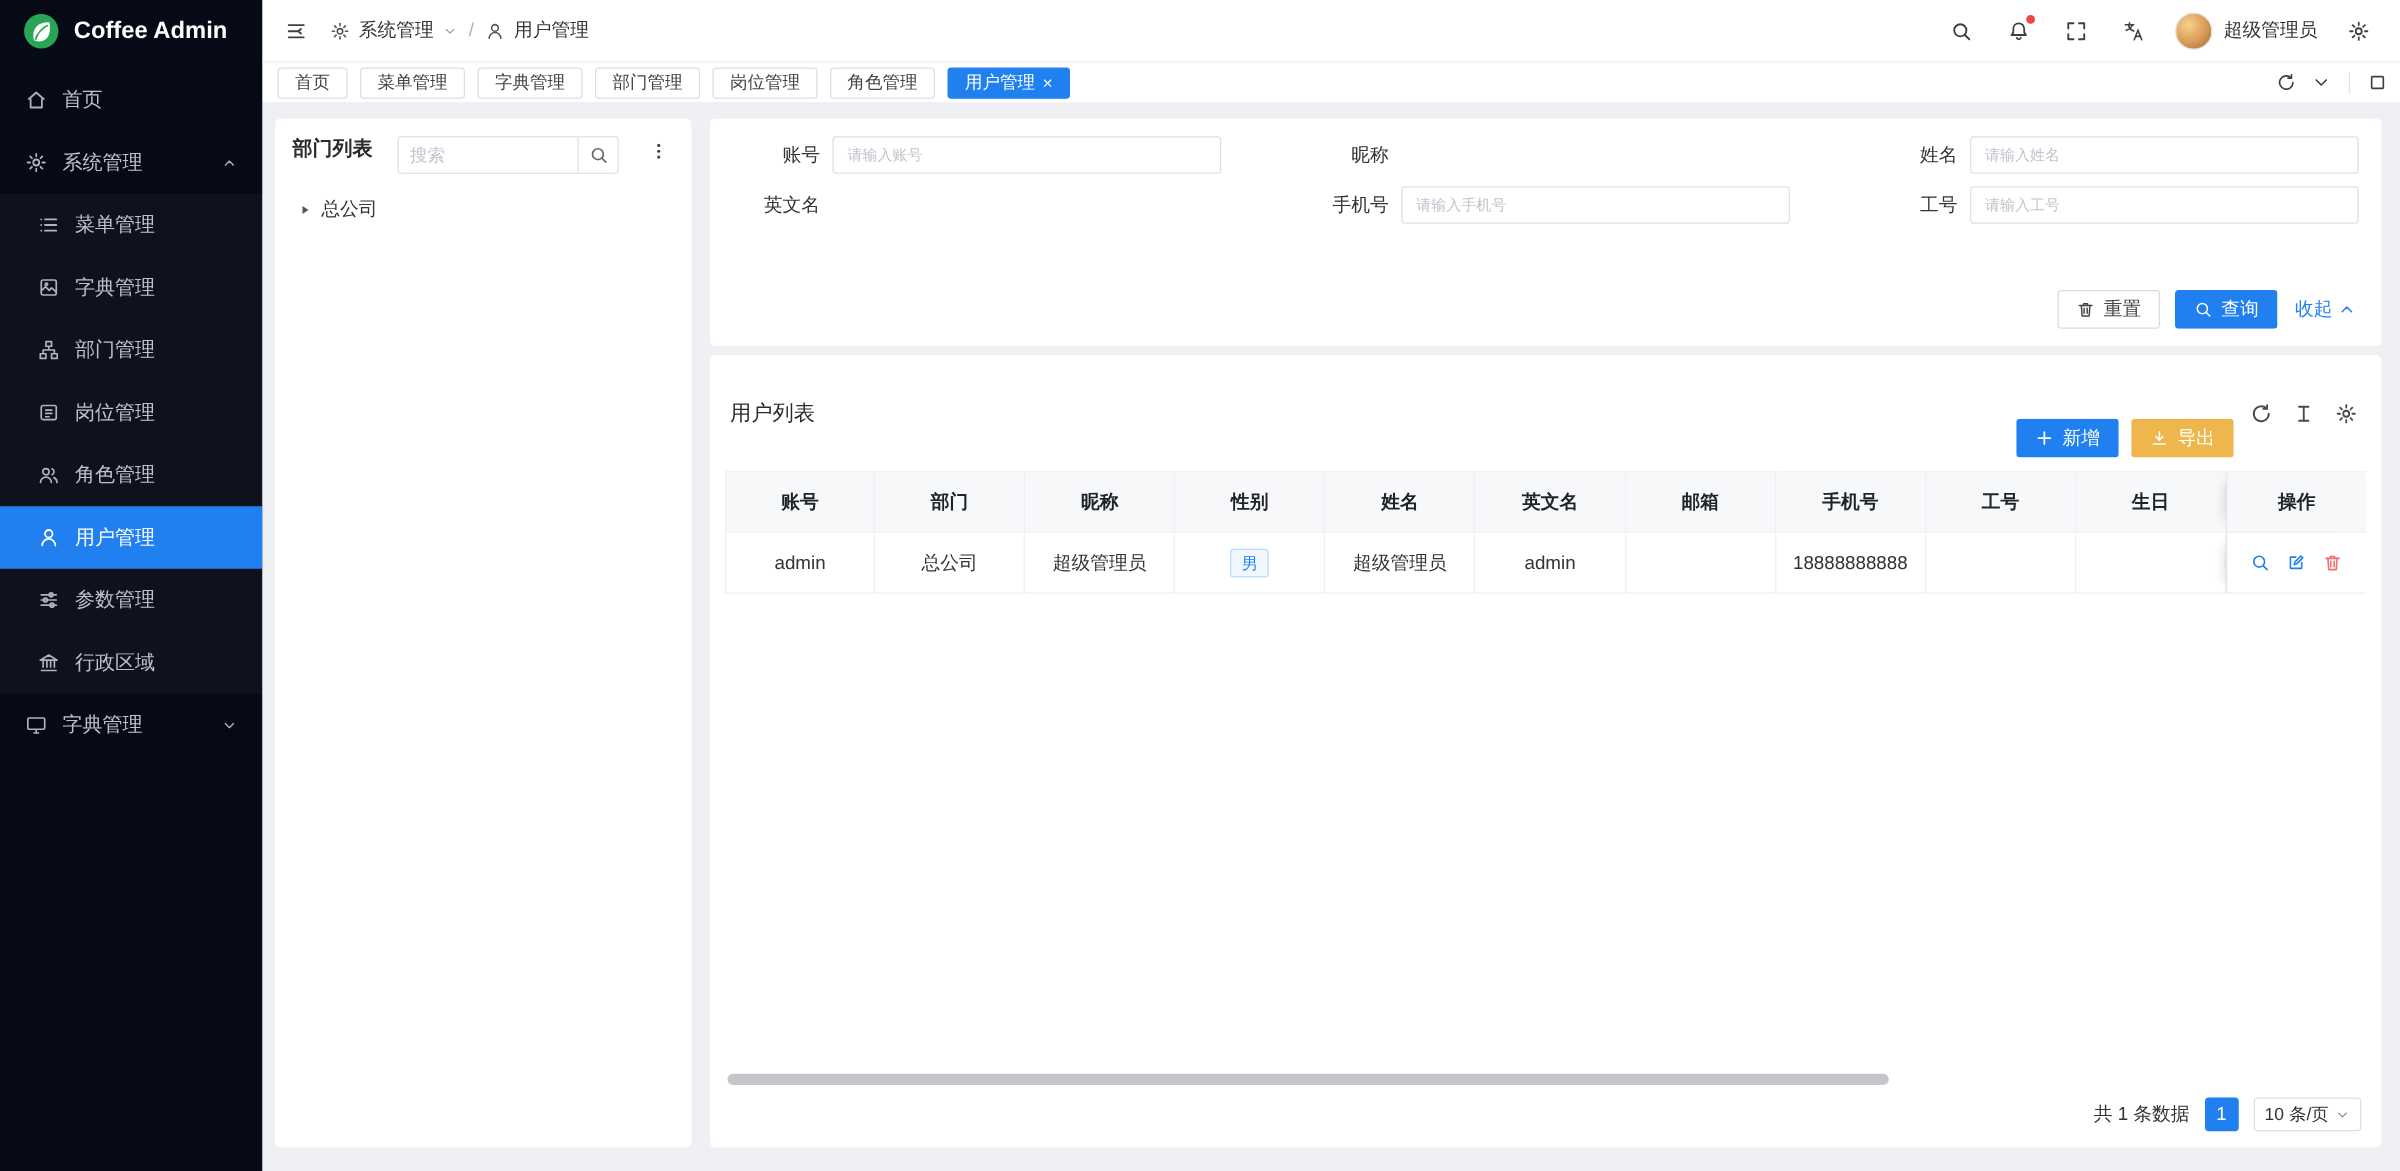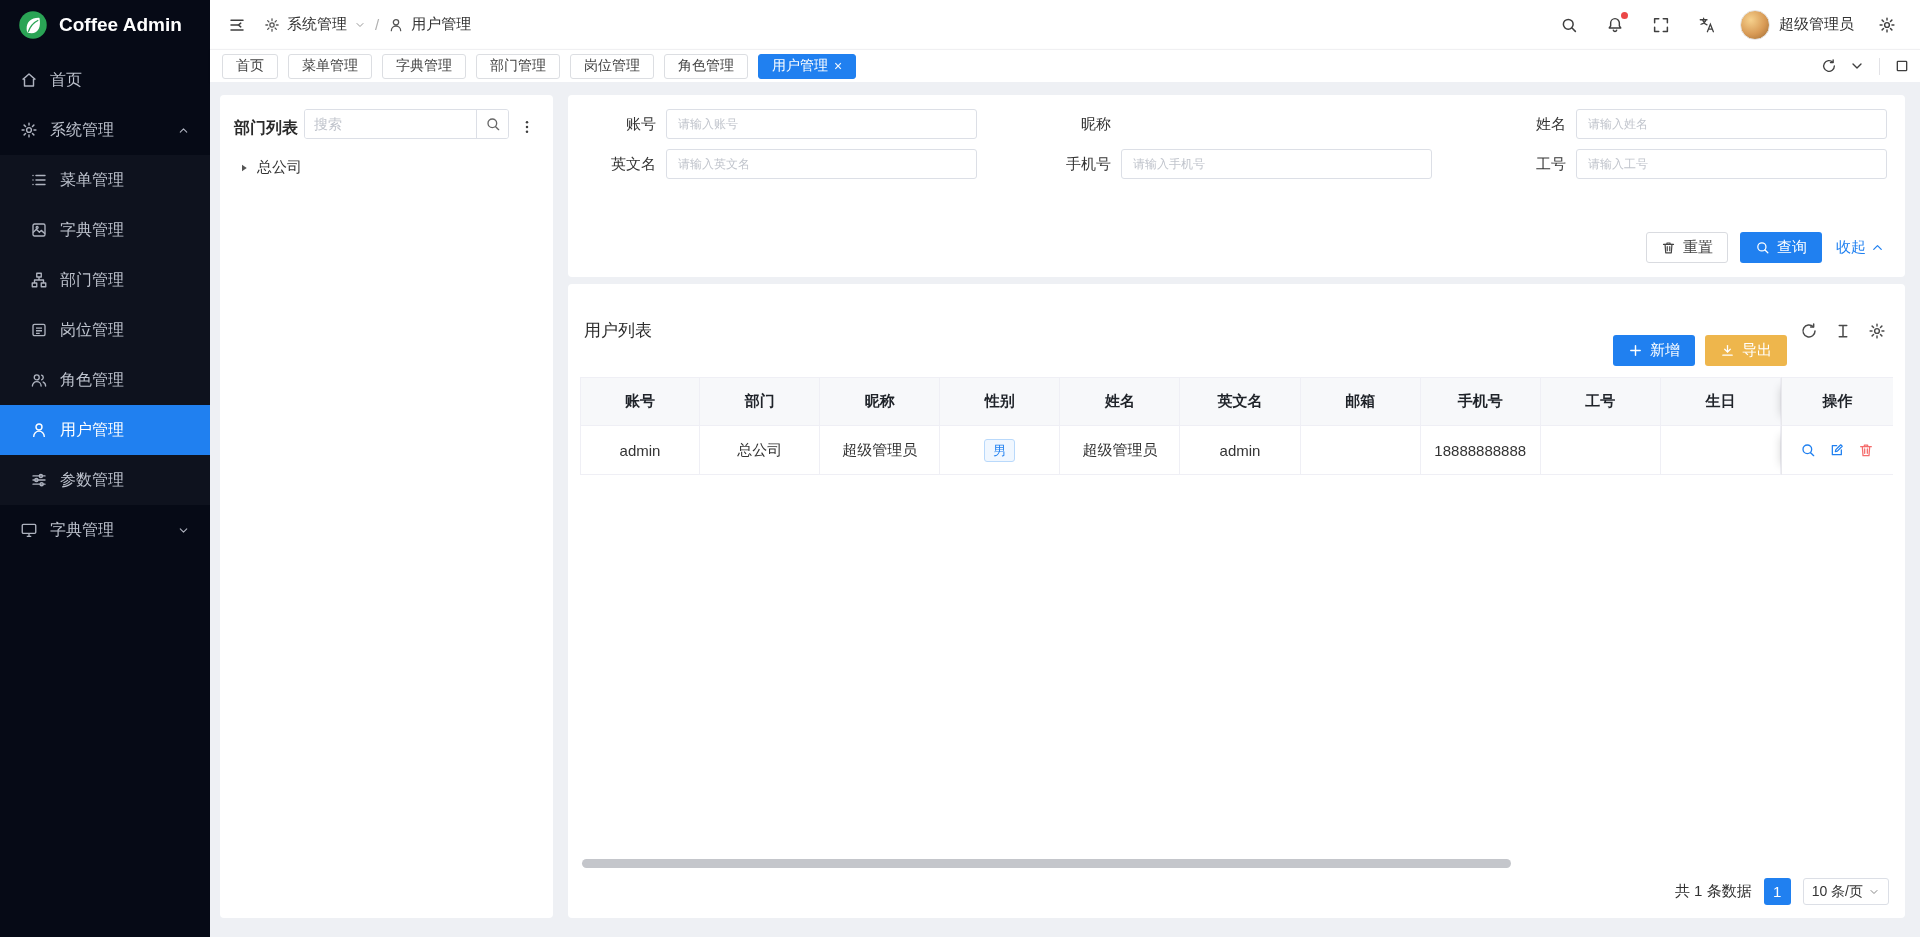--- a/index.html
+++ b/index.html
@@ -45,21 +45,21 @@
   .tab-close { font-size:14px; line-height:1; opacity:.95; cursor:pointer; }
   .tab-actions { display:flex; align-items:center; gap:4px; color:#555; padding-right:6px; }
   .v-sep { width:1px; height:17px; background:#e2e2e6; margin:0 6px; }
 
   
   .content { flex:1; min-height:0; display:flex; gap:15px; padding:13px 15px 19px 10px; background:#eef0f4; }
   .card { background:#fff; border-radius:4px; }
 
   
   .dept-card { width:333px; flex-shrink:0; padding:14px 14px; display:flex; flex-direction:column; }
-  .dept-head { display:flex; align-items:flex-end; gap:6px; }
+  .dept-head { display:flex; align-items:flex-start; gap:20px; }
   .dept-title { font-size:16px; font-weight:600; color:#2b2b2b; white-space:nowrap; }
   .dept-search { display:flex; flex:1; height:30px; border:1px solid #dcdfe6; border-radius:3px; overflow:hidden; }
   .dept-search input { flex:1; min-width:0; border:none; outline:none; padding:0 9px; font-size:14px; color:#333; }
   .dept-search input::placeholder { color:#c0c4cc; }
   .search-append { width:32px; border:none; border-left:1px solid #dcdfe6; background:#fff; color:#666; display:flex; align-items:center; justify-content:center; cursor:pointer; }
   .tree { margin-top:14px; }
   .tree-item { display:flex; align-items:center; gap:7px; padding:5px 4px; font-size:15px; color:#333; cursor:pointer; }
   .tree-item .ic { color:#555; }
 
   
@@ -354,20 +354,26 @@
               <use href="#i-user"></use>
             </svg>
           <span>用户管理</span>
         </div>
         <div class="m-item">
           <svg class="ic">
               <use href="#i-params"></use>
             </svg>
           <span>参数管理</span>
         </div>
+        <div class="m-item">
+          <svg class="ic">
+              <use href="#i-bank"></use>
+            </svg>
+          <span>行政区域</span>
+        </div>
       </div>
       <div class="m-item">
         <svg class="ic">
             <use href="#i-monitor"></use>
           </svg>
         <span>字典管理</span>
         <svg class="ic m-arrow">
             <use href="#i-chev-d"></use>
           </svg>
       </div>
@@ -514,21 +520,20 @@
             </div>
             <div class="form-item">
               <label>昵称</label>
             </div>
             <div class="form-item">
               <label>姓名</label>
               <input placeholder="请输入姓名" style="">
             </div>
             <div class="form-item">
               <label>英文名</label>
-              <input placeholder="请输入英文名" style="">
             </div>
             <div class="form-item">
               <label>手机号</label>
               <input placeholder="请输入手机号" style="">
             </div>
             <div class="form-item">
               <label>工号</label>
               <input placeholder="请输入工号" style="">
             </div>
           </div>

